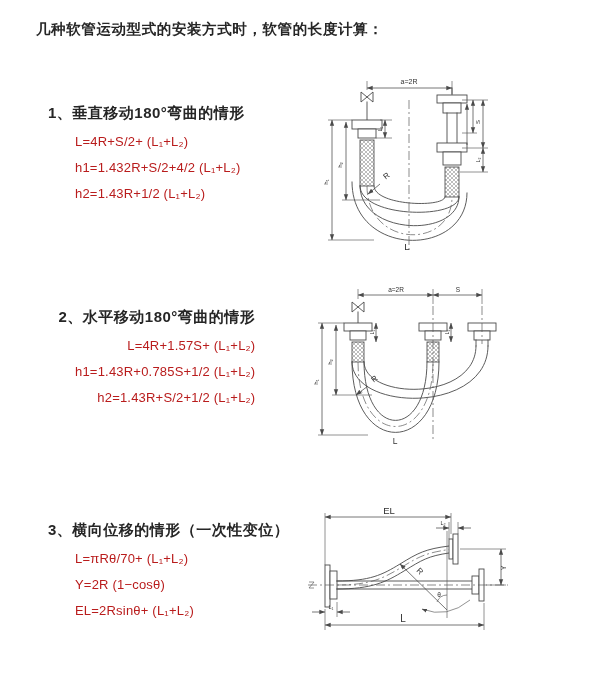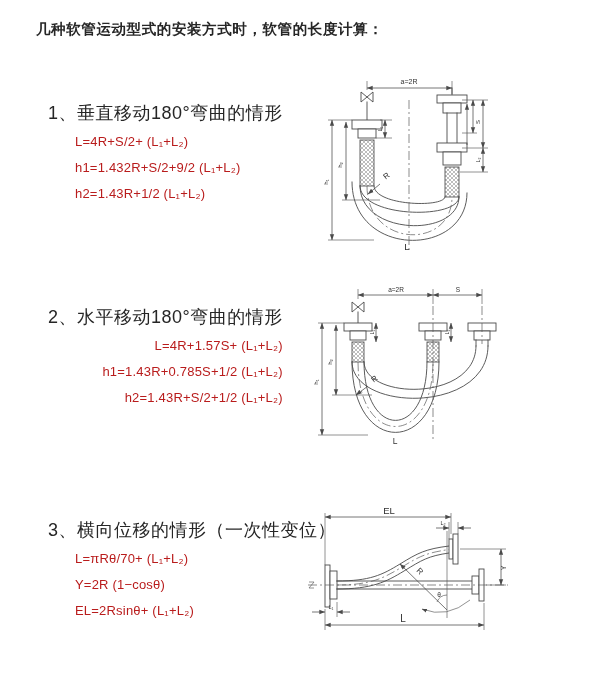--- a/index.html
+++ b/index.html
@@ -9,21 +9,21 @@
     font-family:"Liberation Sans","DejaVu Sans",sans-serif;
     color:#262626;
   }
   .title {
     position:absolute; left:36px; top:20px;
     font-size:14.5px; font-weight:bold; letter-spacing:0.6px;
     white-space:pre;
   }
   .section { position:absolute; left:48px; }
   #sec1 { top:103px; } #sec2 { top:307px;text-align:right; } #sec3 { top:520px; }
-  .sec-heading { font-size:18px; font-weight:normal; letter-spacing:0.5px; line-height:20px; white-space:pre; }
+  .sec-heading { font-size:15px; font-weight:bold; letter-spacing:0.5px; line-height:20px; white-space:pre; }
   .formula {
     font-size:13px; line-height:15px; margin-top:11px; margin-left:27px;
     letter-spacing:0.2px; color:#b91c1c; white-space:pre;
   }
   svg.diagram { position:absolute; }
   svg text { font-family:"Liberation Sans","DejaVu Sans",sans-serif; fill:#303030; }
   .s   { stroke:#4a4a4a; stroke-width:0.9; fill:none; stroke-linecap:square; }
   .thin{ stroke:#565656; stroke-width:0.65; fill:none; }
   .dim { stroke:#4a4a4a; stroke-width:0.75; fill:none; }
   .cl  { stroke:#5a5a5a; stroke-width:0.7; fill:none; stroke-dasharray:9 3 2 3; }
@@ -32,21 +32,21 @@
   .valve { fill:none; stroke:#4a4a4a; stroke-width:0.9; stroke-linejoin:miter; }
 </style>
 </head>
 <body>
 
 <div class="title">几种软管运动型式的安装方式时，软管的长度计算：</div>
 
 <div class="section" id="sec1">
   <div class="sec-heading">1、垂直移动180°弯曲的情形</div>
   <div class="formula">L=4R+S/2+ (L₁+L₂)</div>
-  <div class="formula">h1=1.432R+S/2+9/2 (L₁+L₂)</div>
+  <div class="formula">h1=1.432R+S/2+4/2 (L₁+L₂)</div>
   <div class="formula">h2=1.43R+1/2 (L₁+L₂)</div>
 </div>
 
 <div class="section" id="sec2">
   <div class="sec-heading">2、水平移动180°弯曲的情形</div>
   <div class="formula">L=4R+1.57S+ (L₁+L₂)</div>
   <div class="formula">h1=1.43R+0.785S+1/2 (L₁+L₂)</div>
   <div class="formula">h2=1.43R+S/2+1/2 (L₁+L₂)</div>
 </div>
 

